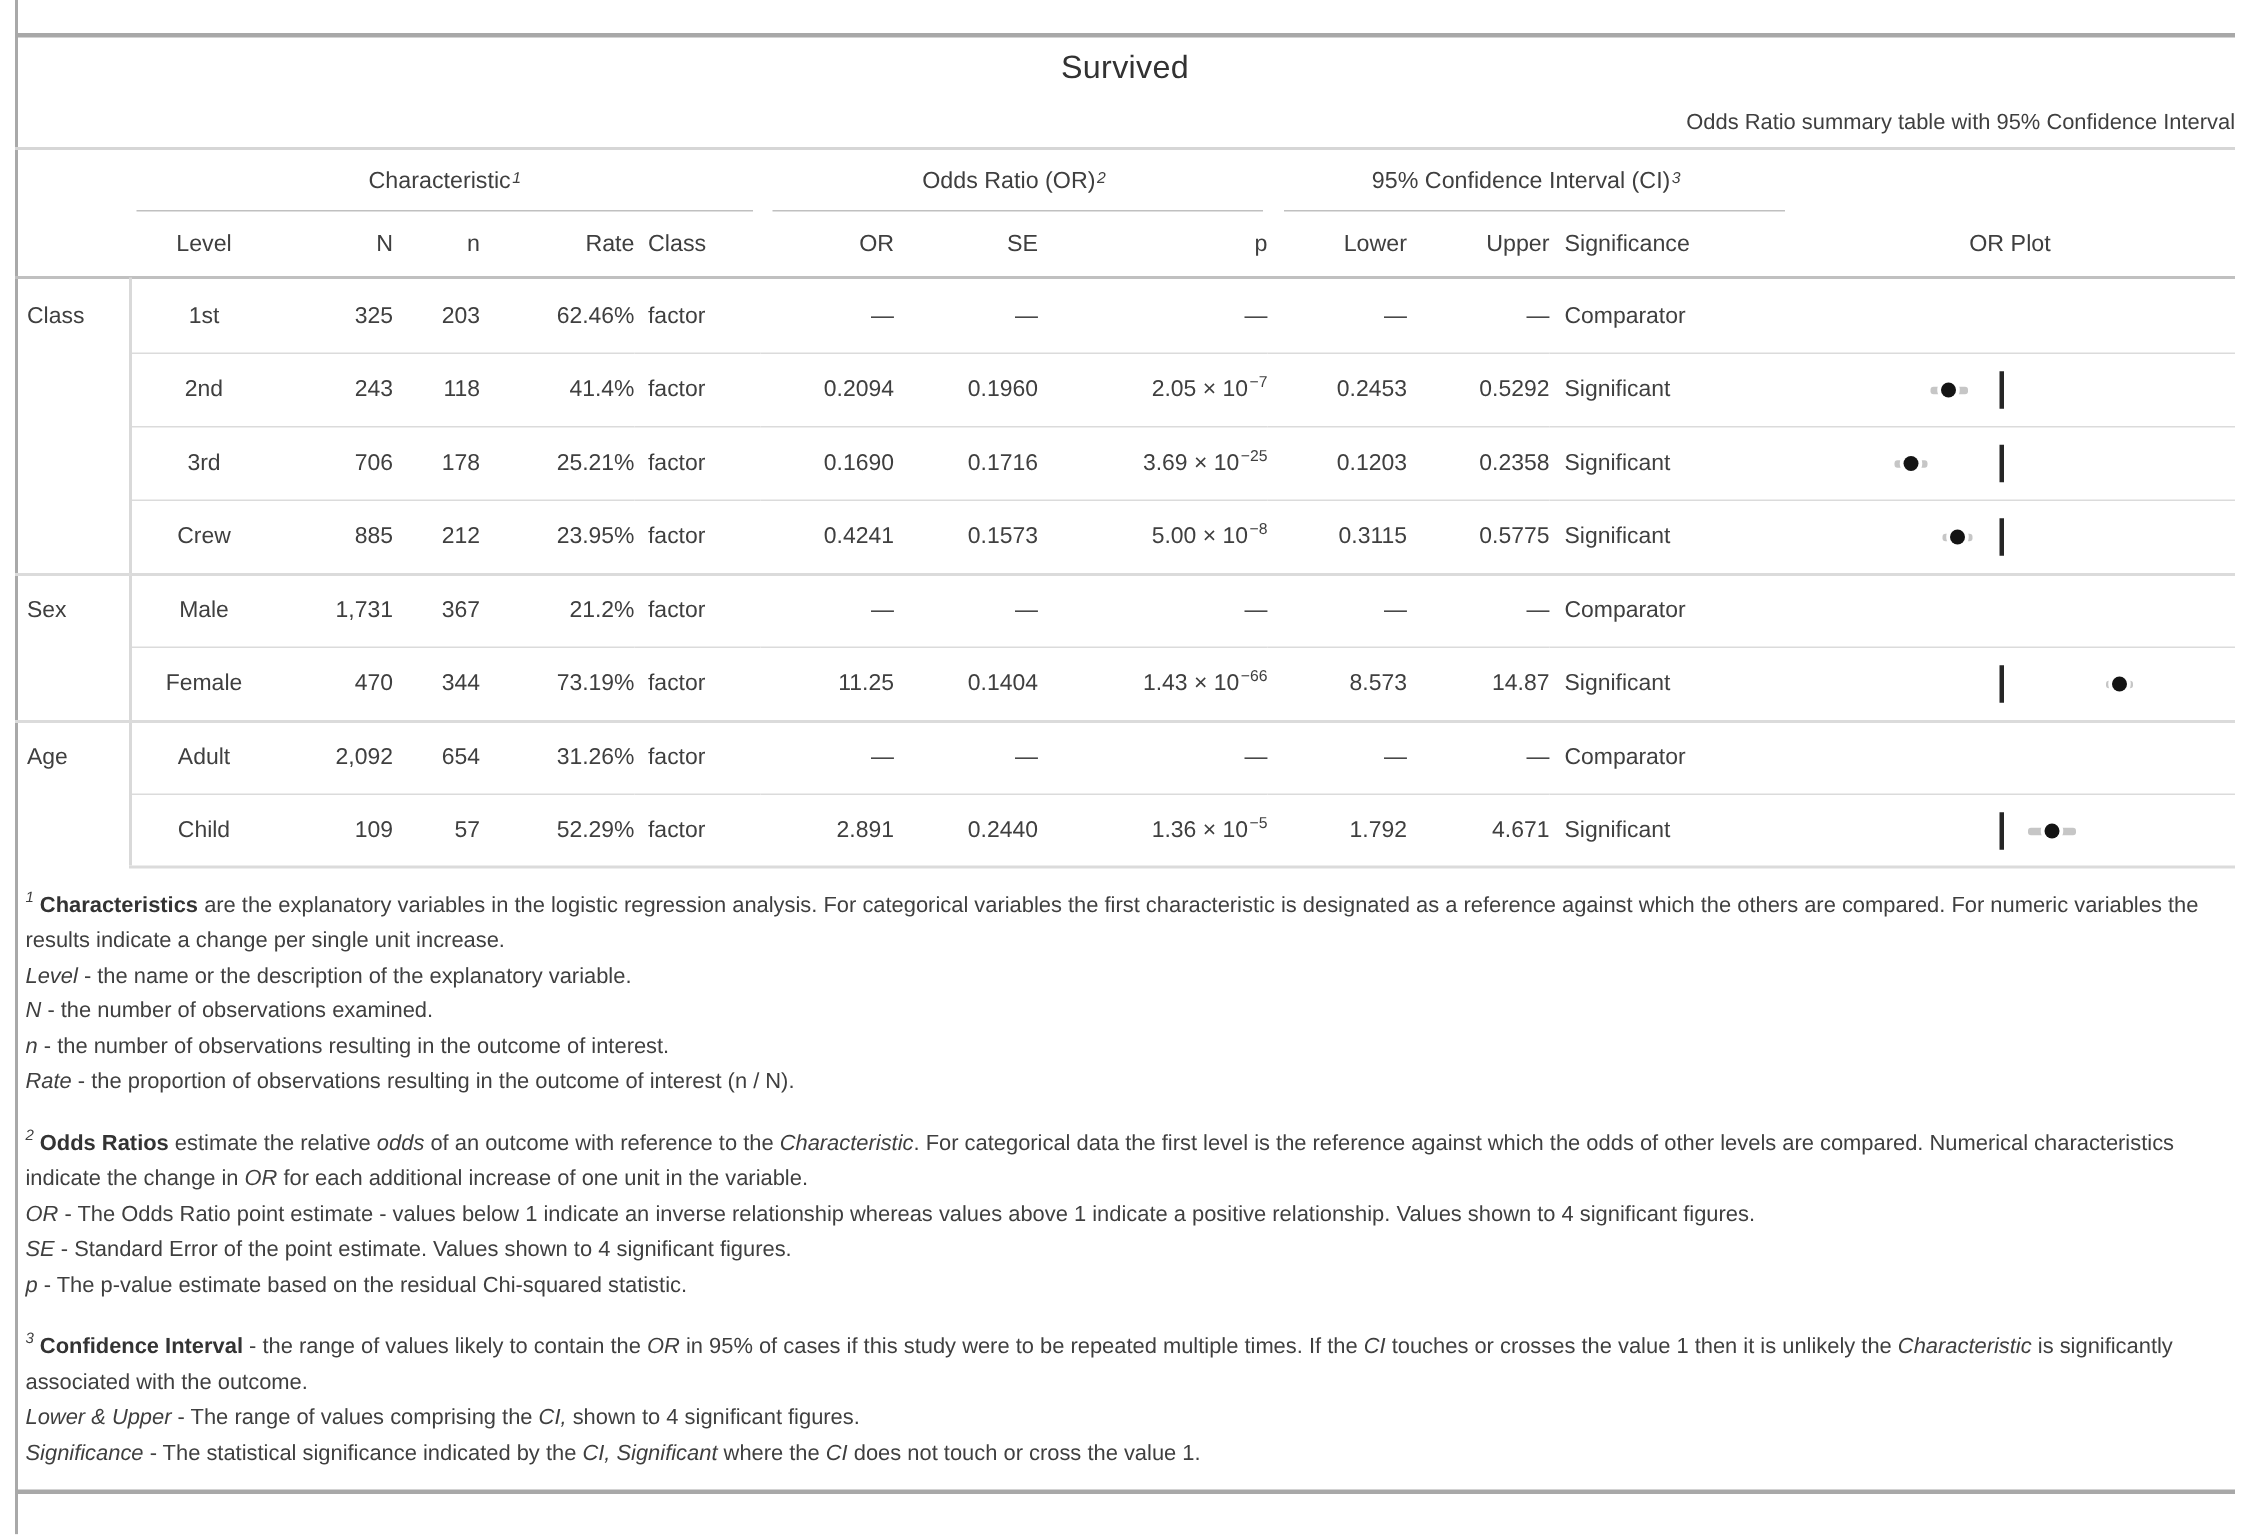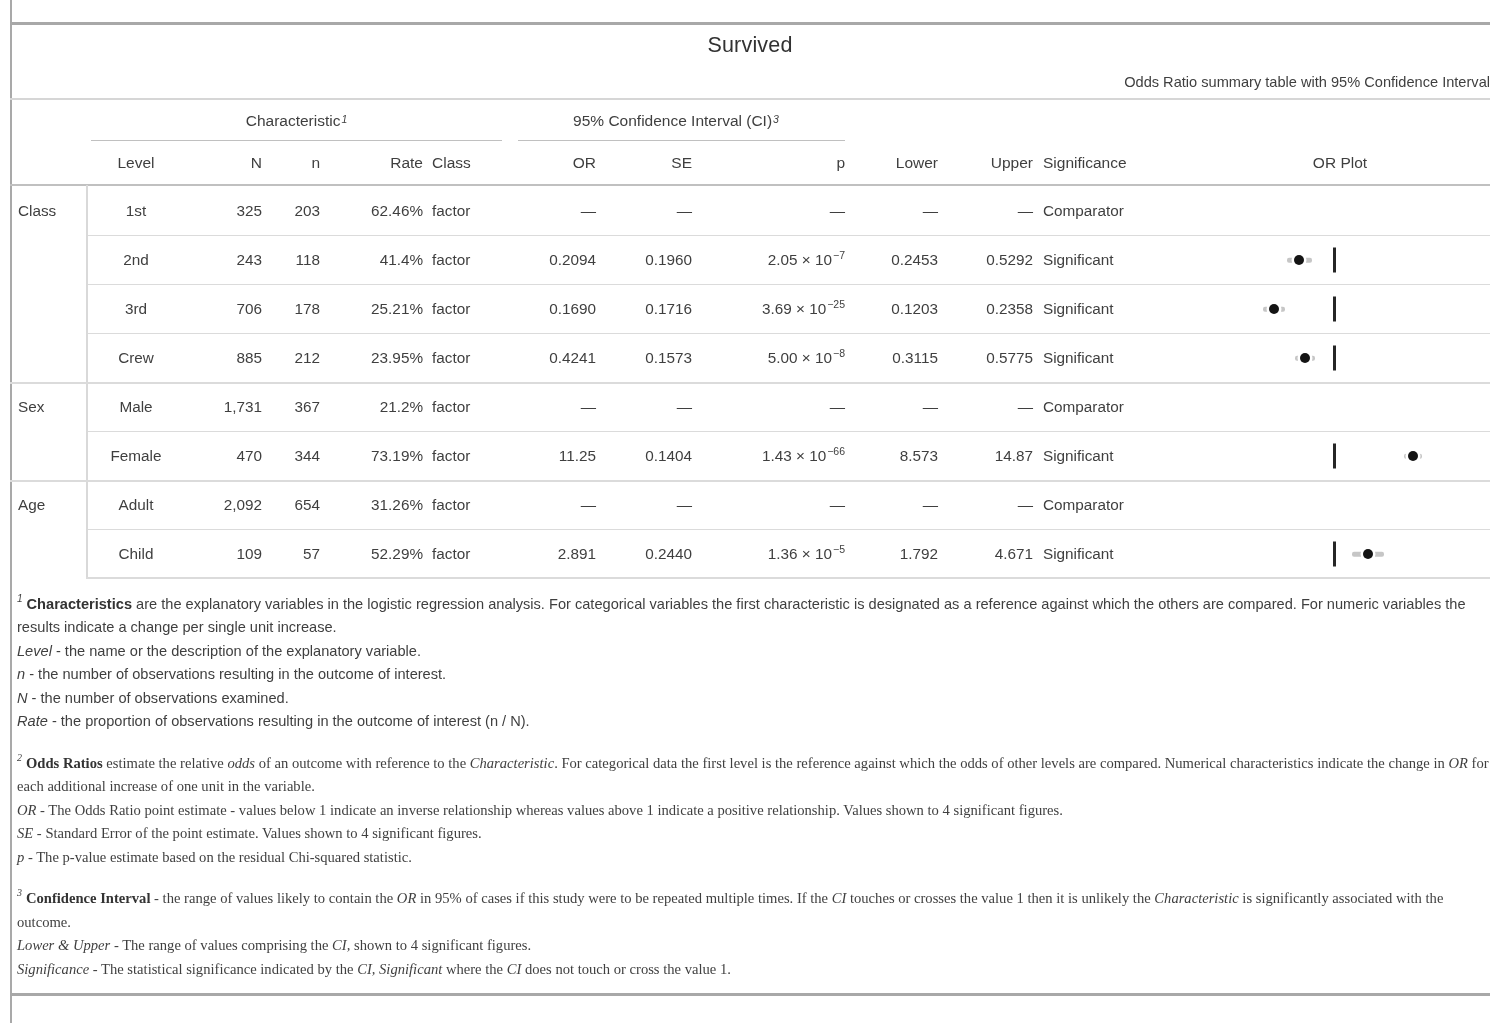--- a/index.html
+++ b/index.html
@@ -49,21 +49,21 @@
   .ci{position:absolute;top:50%;transform:translateY(-50%);height:4.5px;background:#c6c6c6;border-radius:2px;}
   .dot{position:absolute;top:50%;width:10px;height:10px;border-radius:50%;background:#141414;transform:translate(-50%,-50%);box-shadow:0 0 0 2.5px #fff;}
 
   
   .vline{position:absolute;top:185px;left:76px;width:1.5px;height:392px;background:#d9d9d9;}
   .gsep{position:absolute;left:0;width:1480px;height:1.5px;background:#dbdbdb;}
   .body-bottom{position:absolute;top:577px;left:76px;width:1404px;height:1.5px;background:#dbdbdb;}
 
   
   .footnotes{position:absolute;top:588px;left:7px;width:1473px;font-size:14.6px;line-height:23.5px;color:#3f3f3f;}
-  .footnote + .footnote{margin-top:13px;font-family:Liberation Serif, serif;}
+  .footnote + .footnote{margin-top:13px;}
   .fn-line b{color:#333333;}
   .fn-mark{font-size:10px;font-style:italic;margin-right:4px;position:relative;top:-1px;}
 </style>
 </head>
 <body>
 
 <div class="canvas">
   <div class="left-edge"></div>
   <div class="sheet">
     <div class="rule top"></div>
@@ -71,20 +71,25 @@
     <div class="title">Survived</div>
     <div class="subtitle">Odds Ratio summary table with 95% Confidence Interval</div>
     <div class="divider"></div>
 
     <div class="spanner-row">
       <div class="sp"></div>
       <div class="sp">
         <span>Characteristic</span>
           <sup>1</sup>
         <i class="underline u-char"></i>
+      </div>
+      <div class="sp">
+        <span>Odds Ratio (OR)</span>
+          <sup>2</sup>
+        <i class="underline u-or"></i>
       </div>
       <div class="sp">
         <span>95% Confidence Interval (CI)</span>
           <sup>3</sup>
         <i class="underline u-ci"></i>
       </div>
       <div class="sp"></div>
     </div>
 
     <div class="subheader-row">
@@ -254,22 +259,22 @@
       </div>
     <div class="vline"></div>
     <div class="gsep" style="top:382px"></div>
     <div class="gsep" style="top:480px"></div>
     <div class="body-bottom"></div>
 
     <div class="footnotes" id="footnotes">
         <div class="footnote">
           <div class="fn-line"><sup class="fn-mark">1</sup><b>Characteristics</b> are the explanatory variables in the logistic regression analysis. For categorical variables the first characteristic is designated as a reference against which the others are compared. For numeric variables the results indicate a change per single unit increase.</div>
           <div class="fn-line"><i>Level</i> - the name or the description of the explanatory variable.</div>
+          <div class="fn-line"><i>N</i> - the number of observations examined.</div>
           <div class="fn-line"><i>n</i> - the number of observations resulting in the outcome of interest.</div>
-          <div class="fn-line"><i>N</i> - the number of observations examined.</div>
           <div class="fn-line"><i>Rate</i> - the proportion of observations resulting in the outcome of interest (n / N).</div>
         </div>
         <div class="footnote">
           <div class="fn-line"><sup class="fn-mark">2</sup><b>Odds Ratios</b> estimate the relative <i>odds</i> of an outcome with reference to the <i>Characteristic</i>. For categorical data the first level is the reference against which the odds of other levels are compared. Numerical characteristics indicate the change in <i>OR</i> for each additional increase of one unit in the variable.</div>
           <div class="fn-line"><i>OR</i> - The Odds Ratio point estimate - values below 1 indicate an inverse relationship whereas values above 1 indicate a positive relationship. Values shown to 4 significant figures.</div>
           <div class="fn-line"><i>SE</i> - Standard Error of the point estimate. Values shown to 4 significant figures.</div>
           <div class="fn-line"><i>p</i> - The p-value estimate based on the residual Chi-squared statistic.</div>
         </div>
         <div class="footnote">
           <div class="fn-line"><sup class="fn-mark">3</sup><b>Confidence Interval</b> - the range of values likely to contain the <i>OR</i> in 95% of cases if this study were to be repeated multiple times. If the <i>CI</i> touches or crosses the value 1 then it is unlikely the <i>Characteristic</i> is significantly associated with the outcome.</div>

